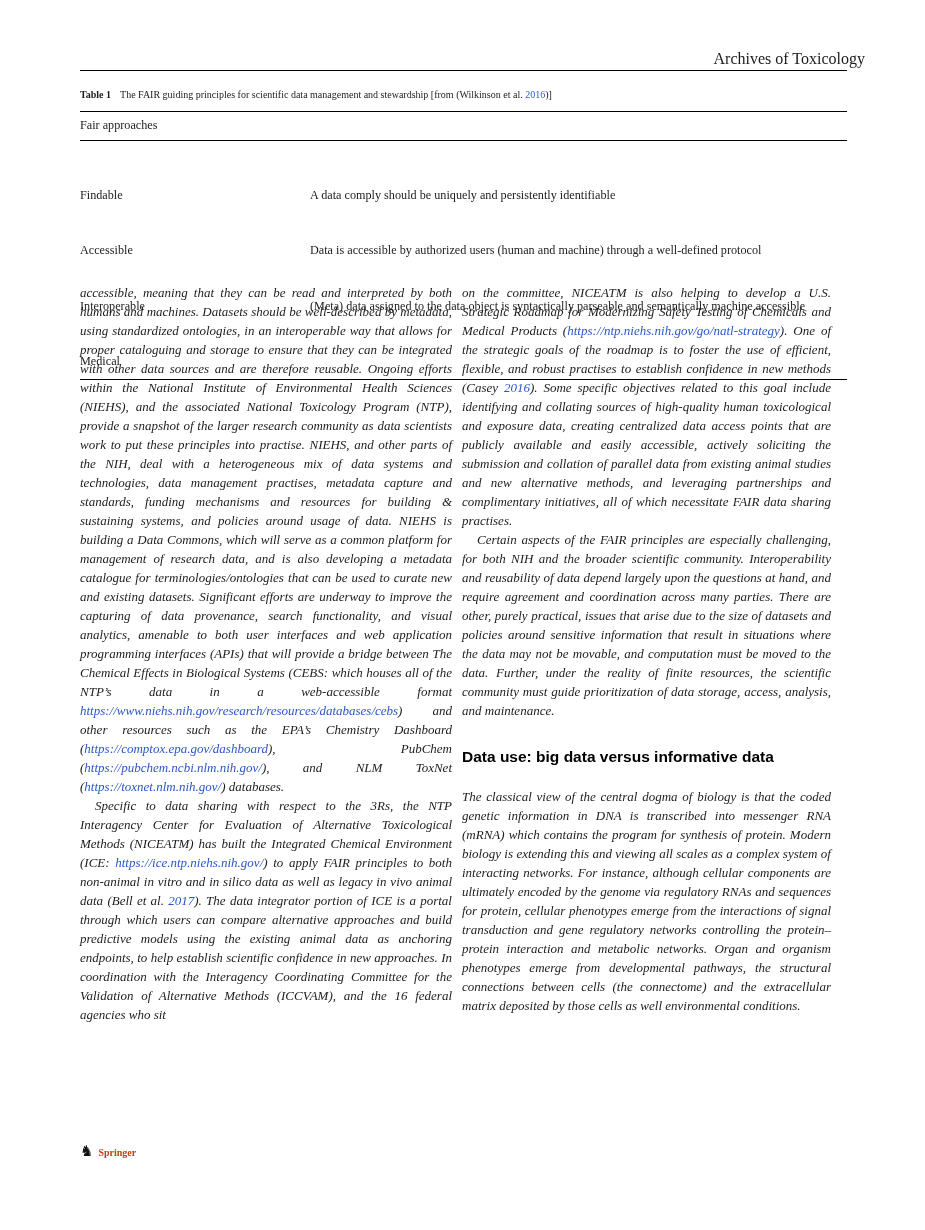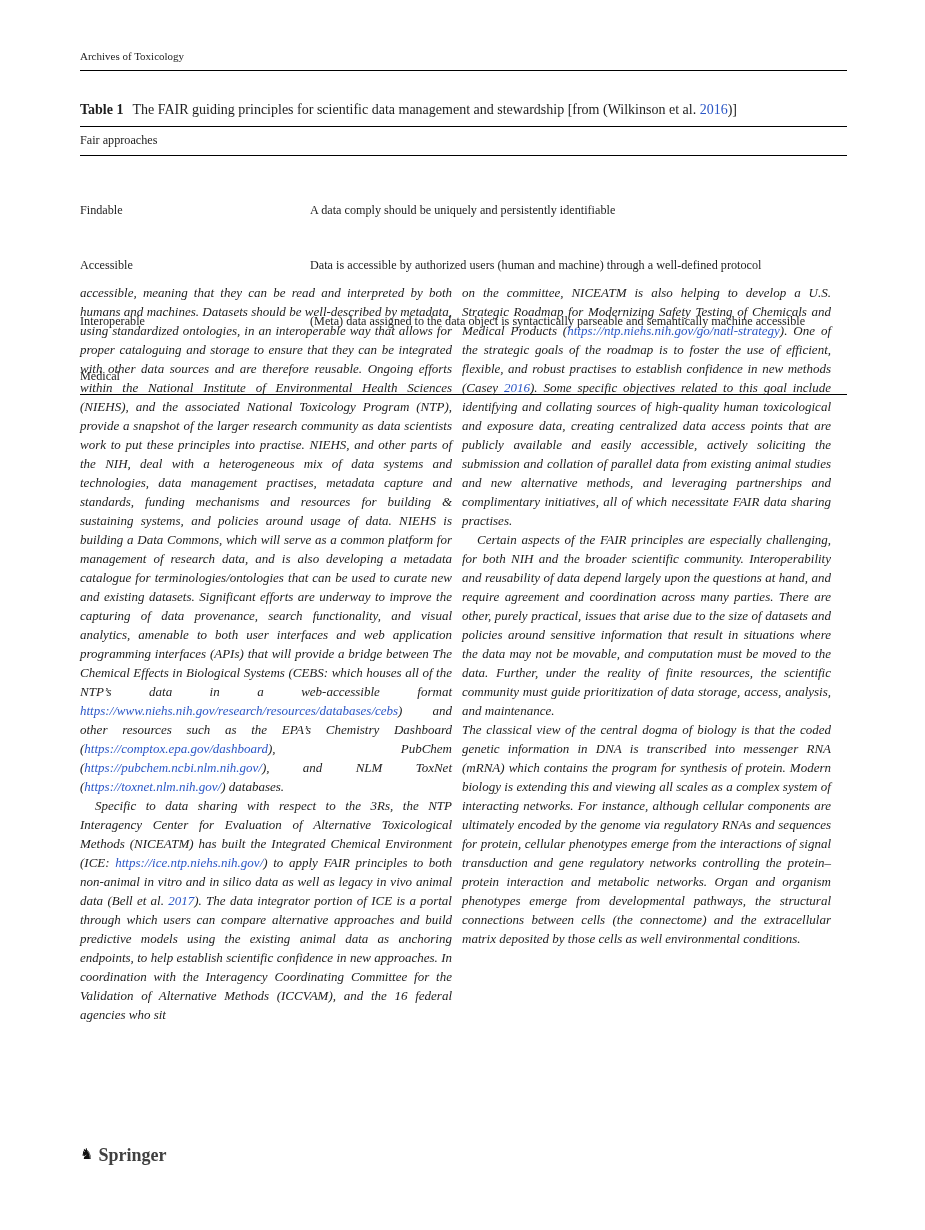--- a/index.html
+++ b/index.html
@@ -7,31 +7,31 @@
   body {
     width: 925px; height: 1230px; position: relative;
     font-family: "Liberation Serif", serif;
     color: #1c1c1c;
     -webkit-font-smoothing: antialiased;
   }
   .page { position: absolute; inset: 0; background: #fff; }
 
   
   .journal-header {
-    position: absolute; top: 50px; left: 80px; right: 94px;
-    font-size: 11px; color: #1c1c1c;
+    position: absolute; top: 50px; left: 80px; right: 60px;
+    text-align: right; font-size: 16px; color: #1c1c1c;
   }
   .header-rule {
     position: absolute; top: 70px; left: 80px; right: 78px;
     border-top: 1px solid #000;
   }
 
   
   .table-block { position: absolute; top: 87px; left: 80px; width: 767px; }
-  .table-caption { font-size: 14px; line-height: 15px; margin-bottom: 9px; margin-top: 15px; }
+  .table-caption { font-size: 10px; line-height: 15px; margin-bottom: 9px; }
   .table-caption .tlabel { font-weight: bold; margin-right: 9px; }
   .rule-thick { border-top: 1.4px solid #000; }
   .rule-thin { border-top: 1px solid #000; }
   .table-header { font-size: 12.2px; padding: 6px 0 7px 0; }
   .trows { padding: 9px 0 7px 0; }
   .trow { display: grid; grid-template-columns: 230px 1fr; font-size: 12.2px; line-height: 19.4px; margin-top: 36px; }
   .tterm { padding-right: 10px; }
   .tdesc { padding-left: 10px; text-indent: -10px; }
 
   
@@ -55,21 +55,21 @@
   .footer {
     position: absolute; top: 1145px; left: 80px;
     display: flex; align-items: center; gap: 5px;
   }
   .springer-icon {
     font-size: 15px; line-height: 15px; color: #111;
     display: inline-block; transform: translateY(-1px);
   }
   .springer-text {
     font-family: "Liberation Serif", serif;
-    font-size: 18px; font-weight: 600; color: #404040;
+    font-size: 10px; font-weight: 600; color: #c2410c;
   }
 </style>
 </head>
 <body>
 
 <div class="page">
 
   <div class="journal-header">Archives of Toxicology</div>
   <div class="header-rule"></div>
 
@@ -101,20 +101,21 @@
   </div>
 
   <div class="col col-left">
     <p class="para"><span>accessible, meaning that they can be read and interpreted by both humans and machines. Datasets should be well-described by metadata, using standardized ontologies, in an interoperable way that allows for proper cataloguing and storage to ensure that they can be integrated with other data sources and are therefore reusable. Ongoing efforts within the National Institute of Environmental Health Sciences (NIEHS), and the associated National Toxicology Program (NTP), provide a snapshot of the larger research community as data scientists work to put these principles into practise. NIEHS, and other parts of the NIH, deal with a heterogeneous mix of data systems and technologies, data management practises, metadata capture and standards, funding mechanisms and resources for building &amp; sustaining systems, and policies around usage of data. NIEHS is building a Data Commons, which will serve as a common platform for management of research data, and is also developing a metadata catalogue for terminologies/ontologies that can be used to curate new and existing datasets. Significant efforts are underway to improve the capturing of data provenance, search functionality, and visual analytics, amenable to both user interfaces and web application programming interfaces (APIs) that will provide a bridge between The Chemical Effects in Biological Systems (CEBS: which houses all of the NTP’s data in a web-accessible format </span><span class="link">https://www.niehs.nih.gov/research/resources/databases/cebs</span><span>) and other resources such as the EPA’s Chemistry Dashboard (</span><span class="link">https://comptox.epa.gov/dashboard</span><span>), PubChem (</span><span class="link">https://pubchem.ncbi.nlm.nih.gov/</span><span>), and NLM ToxNet (</span><span class="link">https://toxnet.nlm.nih.gov/</span><span>) databases.</span></p>
     <p class="para indent"><span>Specific to data sharing with respect to the 3Rs, the NTP Interagency Center for Evaluation of Alternative Toxicological Methods (NICEATM) has built the Integrated Chemical Environment (ICE: </span><span class="link">https://ice.ntp.niehs.nih.gov/</span><span>) to apply FAIR principles to both non-animal in vitro and in silico data as well as legacy in vivo animal data (Bell et al. </span><span class="link">2017</span><span>). The data integrator portion of ICE is a portal through which users can compare alternative approaches and build predictive models using the existing animal data as anchoring endpoints, to help establish scientific confidence in new approaches. In coordination with the Interagency Coordinating Committee for the Validation of Alternative Methods (ICCVAM), and the 16 federal agencies who sit</span></p>
   </div>
 
   <div class="col col-right">
     <p class="para"><span>on the committee, NICEATM is also helping to develop a U.S. Strategic Roadmap for Modernizing Safety Testing of Chemicals and Medical Products (</span><span class="link">https://ntp.niehs.nih.gov/go/natl-strategy</span><span>). One of the strategic goals of the roadmap is to foster the use of efficient, flexible, and robust practises to establish confidence in new methods (Casey </span><span class="link">2016</span><span>). Some specific objectives related to this goal include identifying and collating sources of high-quality human toxicological and exposure data, creating centralized data access points that are publicly available and easily accessible, actively soliciting the submission and collation of parallel data from existing animal studies and new alternative methods, and leveraging partnerships and complimentary initiatives, all of which necessitate FAIR data sharing practises.</span></p>
     <p class="para indent"><span>Certain aspects of the FAIR principles are especially challenging, for both NIH and the broader scientific community. Interoperability and reusability of data depend largely upon the questions at hand, and require agreement and coordination across many parties. There are other, purely practical, issues that arise due to the size of datasets and policies around sensitive information that result in situations where the data may not be movable, and computation must be moved to the data. Further, under the reality of finite resources, the scientific community must guide prioritization of data storage, access, analysis, and maintenance.</span></p>
+    <h2 class="section-heading">Data use: big data versus informative data</h2>
     <p class="para"><span>The classical view of the central dogma of biology is that the coded genetic information in DNA is transcribed into messenger RNA (mRNA) which contains the program for synthesis of protein. Modern biology is extending this and viewing all scales as a complex system of interacting networks. For instance, although cellular components are ultimately encoded by the genome via regulatory RNAs and sequences for protein, cellular phenotypes emerge from the interactions of signal transduction and gene regulatory networks controlling the protein–protein interaction and metabolic networks. Organ and organism phenotypes emerge from developmental pathways, the structural connections between cells (the connectome) and the extracellular matrix deposited by those cells as well environmental conditions.</span></p>
   </div>
 
   <div class="footer">
     <span class="springer-icon">♞</span>
     <span class="springer-text">Springer</span>
   </div>
 
 </div>
 

